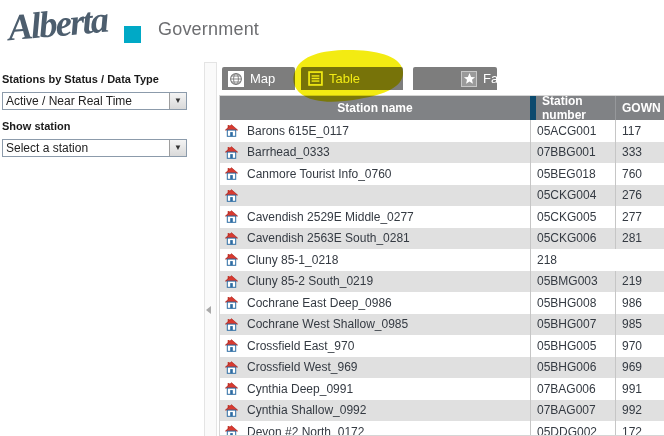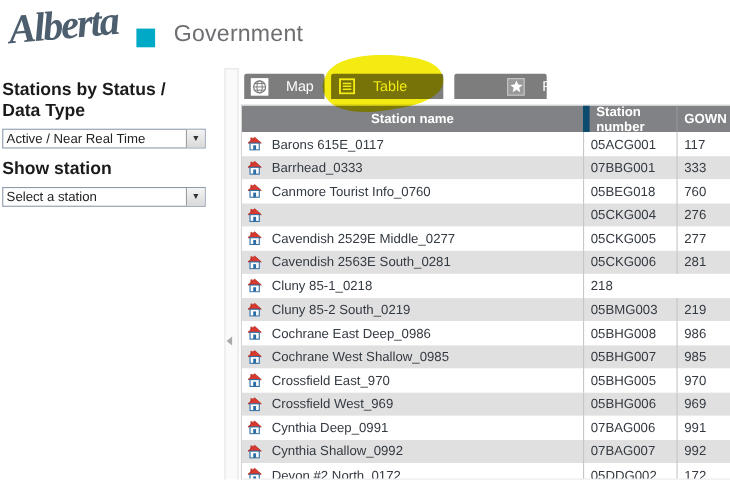--- a/index.html
+++ b/index.html
@@ -12,25 +12,25 @@
 
   
   .logo{position:absolute;left:8px;top:0;height:52px;}
   .wordmark{
     position:absolute;left:0;top:2px;
     font-family:"Liberation Serif", serif;
     font-style:italic;font-weight:bold;font-size:37px;
     color:#4d5e6e;transform:rotate(-5deg);letter-spacing:-2px;
   }
   .brand-square{position:absolute;left:116px;top:26px;width:17px;height:17px;background:#00a9c6;}
-  .gov-text{position:absolute;left:150px;top:19px;font-size:21px;color:#6d6e71;letter-spacing:0.2px;}
+  .gov-text{position:absolute;left:150px;top:19px;font-size:18px;color:#6d6e71;letter-spacing:0.2px;}
 
   
   .sidebar{position:absolute;left:2px;top:73px;width:196px;}
-  .side-heading{font-size:16px;font-weight:bold;color:#1a1a1a;line-height:1.18;width:176px;}
+  .side-heading{font-size:11px;font-weight:bold;color:#1a1a1a;line-height:1.18;width:176px;}
   .combo{
     width:183px;height:16px;margin-top:6px;margin-bottom:10px;
     border:1px solid #8c9bab;background:#fff;
     display:flex;align-items:center;cursor:default;
   }
   .combo-value{flex:1;font-size:12px;color:#222;padding-left:3px;white-space:nowrap;overflow:hidden;}
   .combo-btn{
     width:16px;height:100%;background:linear-gradient(#f4f4f4,#d9d9d9);
     border-left:1px solid #9e9e9e;display:flex;align-items:center;justify-content:center;
   }
@@ -43,21 +43,21 @@
   }
   .collapse-arrow{
     position:absolute;left:1px;top:243px;
     width:0;height:0;border-top:4px solid transparent;border-bottom:4px solid transparent;
     border-right:5px solid #a9a9a9;
   }
 
   
   .tab{
     position:absolute;top:67px;height:23px;background:#7d7d7d;color:#fff;
-    display:flex;align-items:center;gap:16px;padding-left:6px;box-sizing:border-box;
+    display:flex;align-items:center;gap:6px;padding-left:6px;box-sizing:border-box;
     font-size:13px;border-radius:2px 2px 0 0;cursor:pointer;
   }
   .tab-map{left:222px;width:73px;}
   .tab-table{left:301px;width:102px;}
   .tab-favorites{left:413px;width:84px;padding-left:48px;}
   .tab-icon{width:16px;height:16px;flex:0 0 auto;display:flex;align-items:center;justify-content:center;}
   .icon-box-white{background:#fff;}
   .icon-box-gray{background:#9a9a9a;border:1px solid #c8c8c8;box-sizing:border-box;}
 
   

